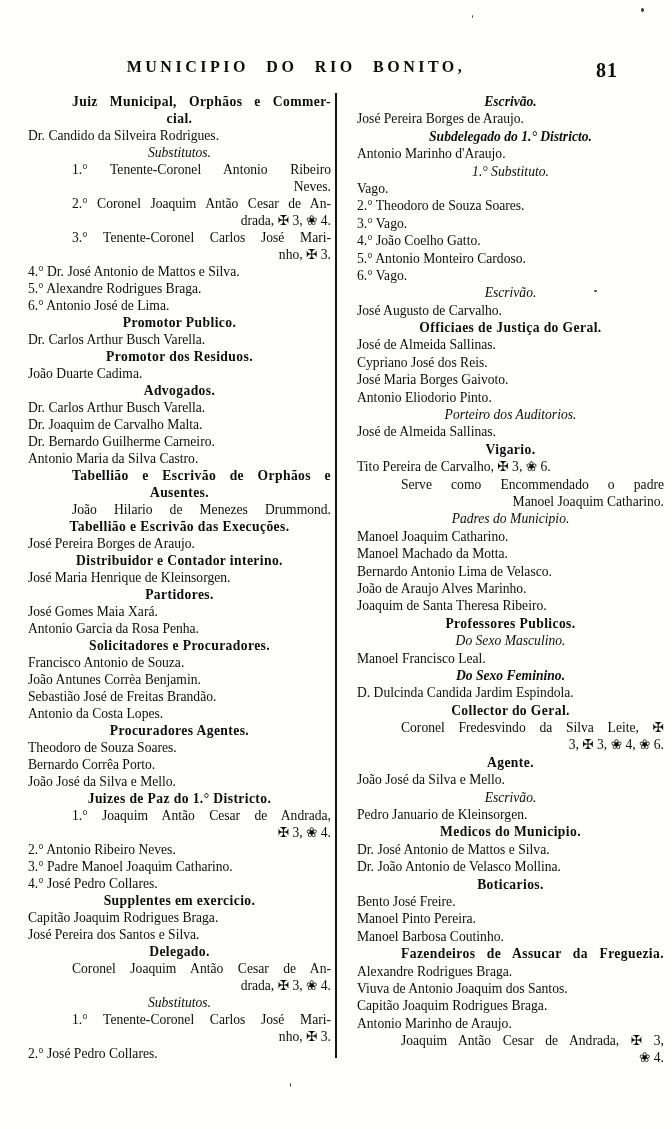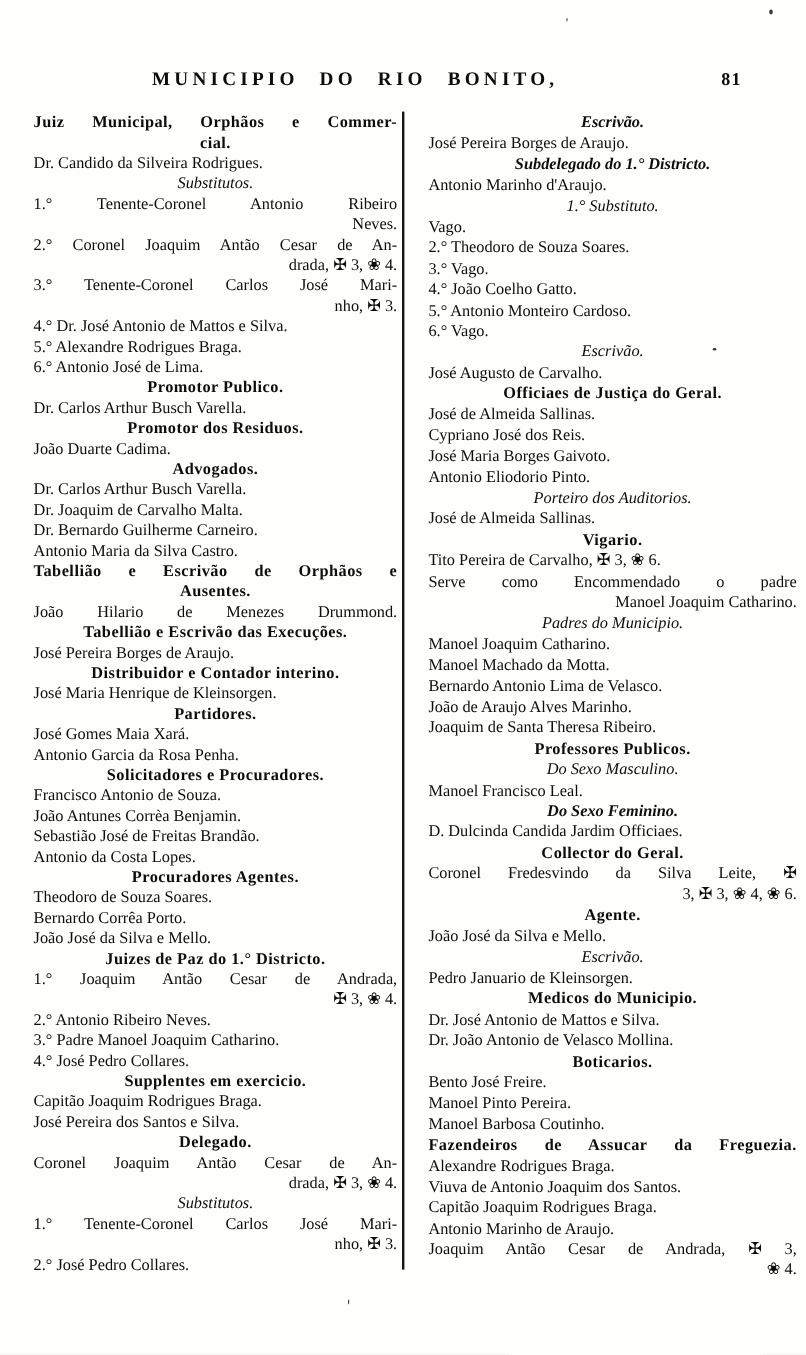--- a/index.html
+++ b/index.html
@@ -14,21 +14,21 @@
   }
   .header { position:absolute; top:58px; left:0; right:0; height:26px; }
   .header-title {
     position:absolute; left:80px; right:160px;
     text-align:center;
     font-weight:bold; font-size:16px;
     letter-spacing:3.5px; word-spacing:10px;
   }
   .page-number {
     position:absolute; right:54px; top:1px;
-    font-weight:bold; font-size:15px; letter-spacing:1px;
+    font-weight:bold; font-size:20px; letter-spacing:1px;
   }
   .columns {
     position:absolute; top:93px; left:28px; right:8px; bottom:30px;
     display:flex; align-items:stretch;
   }
   .col { box-sizing:border-box; }
   .col-left  { width:303px; }
   .col-right { flex:1; padding-left:20px; }
   .divider {
     width:2px; background:#151515; margin-left:4px;
@@ -37,21 +37,21 @@
   .line {
     font-size:13.6px;
     line-height:17.0px;
     height:17.0px;
     white-space:normal;
   }
   .col-right .line { line-height:17.4px; height:17.4px; }
   .line.h  { font-weight:bold; text-align:center; letter-spacing:0.4px; }
   .line.i  { font-style:italic; text-align:center; }
   .line.bi { font-style:italic; font-weight:bold; text-align:center; }
-  .line.j  { text-align:justify; text-align-last:justify; }
+  .line.j  { text-align:justify; text-align-last:justify;margin-left:44px; }
   .line.h.j{ text-align-last:justify; }
   .line.ind{ padding-left:24px;text-align:right; }
   .speck {
     position:absolute; background:#3a3a3a; border-radius:50%;
   }
   .speck.s1 { left:641px; top:8px;  width:3px; height:4px; }
   .speck.s2 { left:472px; top:15px; width:1px; height:3px; }
   .speck.s3 { left:594px; top:290px;width:3px; height:2px; }
   .speck.s4 { left:290px; top:1083px;width:1px;height:4px; }
 </style>
@@ -154,21 +154,21 @@
         <div class="line i">Padres do Municipio.</div>
         <div class="line n">Manoel Joaquim Catharino.</div>
         <div class="line n">Manoel Machado da Motta.</div>
         <div class="line n">Bernardo Antonio Lima de Velasco.</div>
         <div class="line n">João de Araujo Alves Marinho.</div>
         <div class="line n">Joaquim de Santa Theresa Ribeiro.</div>
         <div class="line h">Professores Publicos.</div>
         <div class="line i">Do Sexo Masculino.</div>
         <div class="line n">Manoel Francisco Leal.</div>
         <div class="line bi">Do Sexo Feminino.</div>
-        <div class="line n">D. Dulcinda Candida Jardim Officiaes.</div>
+        <div class="line n">D. Dulcinda Candida Jardim Espindola.</div>
         <div class="line h">Collector do Geral.</div>
         <div class="line n j">Coronel Fredesvindo da Silva Leite, ✠</div>
         <div class="line ind">3, ✠ 3, ❀ 4, ❀ 6.</div>
         <div class="line h">Agente.</div>
         <div class="line n">João José da Silva e Mello.</div>
         <div class="line i">Escrivão.</div>
         <div class="line n">Pedro Januario de Kleinsorgen.</div>
         <div class="line h">Medicos do Municipio.</div>
         <div class="line n">Dr. José Antonio de Mattos e Silva.</div>
         <div class="line n">Dr. João Antonio de Velasco Mollina.</div>

